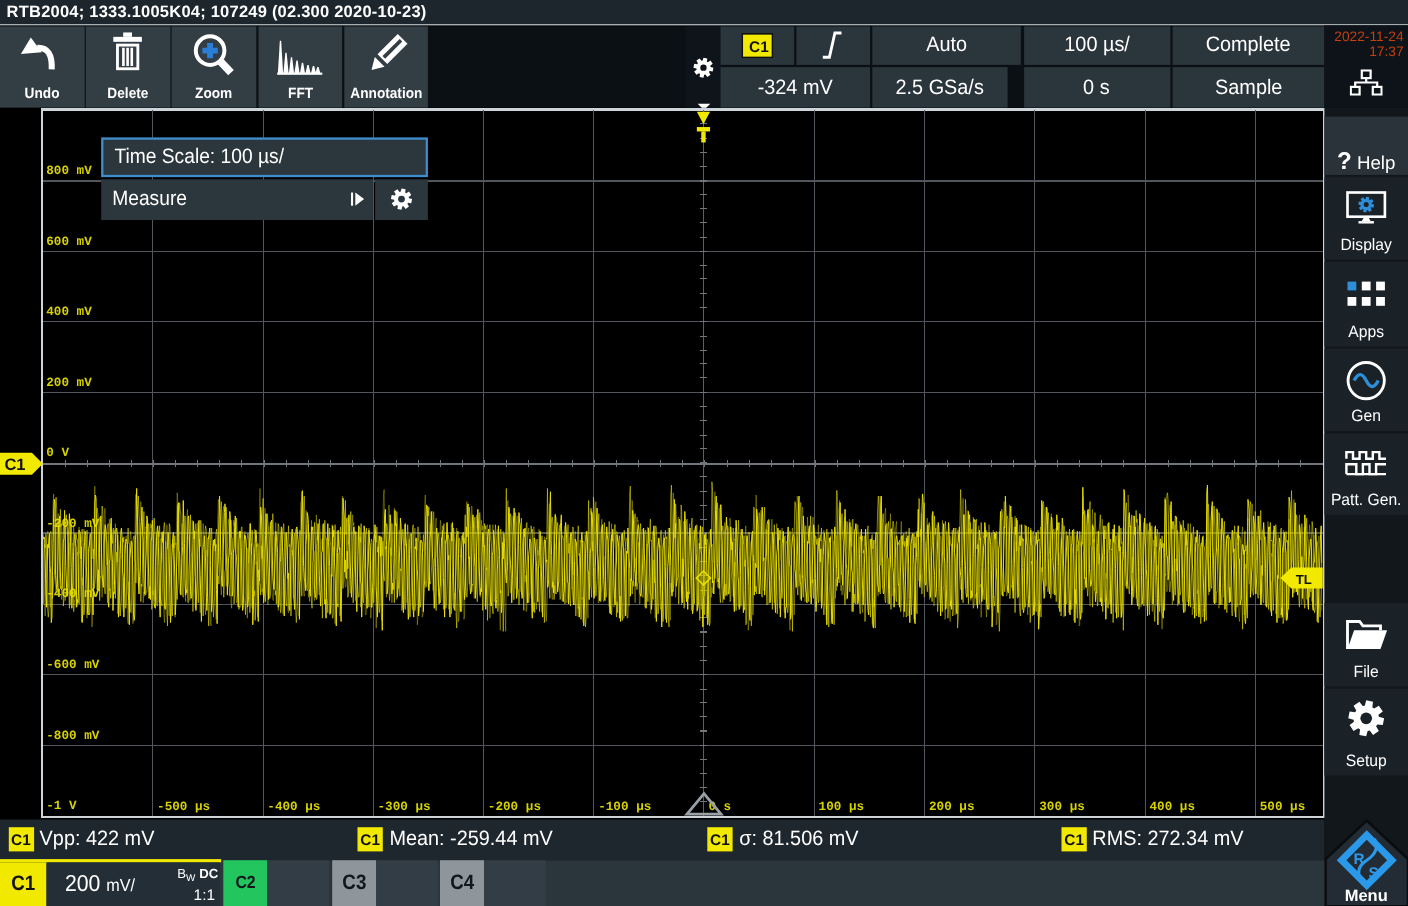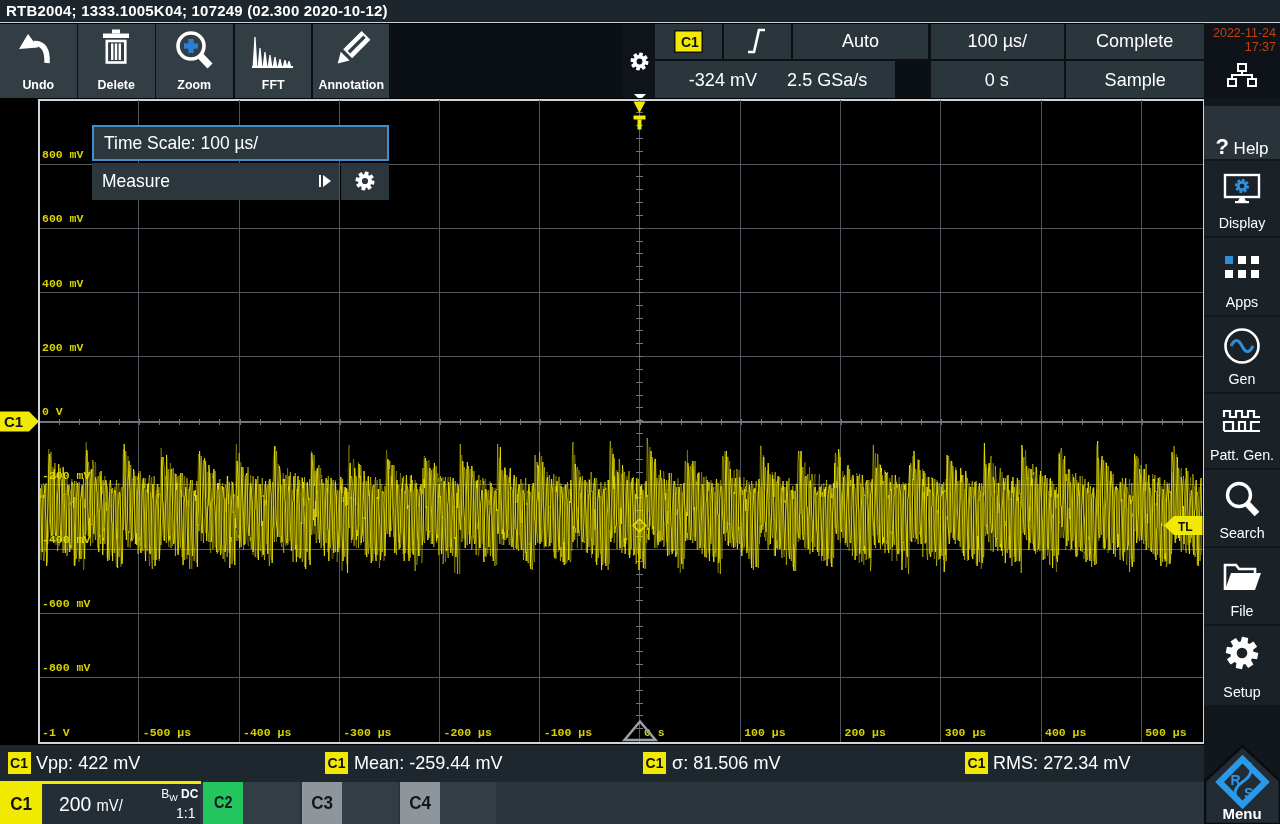--- a/index.html
+++ b/index.html
@@ -25,21 +25,21 @@
   transform:scaleX(0.95); }
 #meas { left:0; top:745px; width:1203.5px; height:37px; background:#1e272e; }
 .mbadge { position:absolute; top:7px; width:23px; height:22px; background:#f2e900;
   color:#111; font-size:14px; font-weight:bold; text-align:center; line-height:22px; }
 .mtext { position:absolute; top:7px; color:#fff; font-size:19px; white-space:nowrap;
   transform-origin:left; transform:scaleX(0.95); }
 #chbar { left:0; top:782px; width:1203.5px; height:42px; background:#2b353c; }
 .chbox { position:absolute; top:0; height:42px; font-weight:bold; text-align:center; }
 </style></head>
 <body>
-<div class="abs" id="statusbar">RTB2004; 1333.1005K04; 107249 (02.300 2020-10-12)</div>
+<div class="abs" id="statusbar">RTB2004; 1333.1005K04; 107249 (02.300 2020-10-23)</div>
 <div class="abs" id="topbg"></div>
 <div class="abs tbtn" style="left:0px">
     <div class="ic" style="top:8px"><svg width="46" height="42" viewBox="0 0 46 42">
         <path d="M19 11.5 Q33 11 32 31" fill="none" stroke="#fff" stroke-width="5.5"></path>
         <polygon points="4,17 13,2 23,15.5" fill="#fff"></polygon>
       </svg></div>
     <div class="lbl">Undo</div>
   </div>
 <div class="abs tbtn" style="left:78.2px">
     <div class="ic" style="top:5px"><svg width="40" height="38" viewBox="0 0 40 38">
@@ -111,21 +111,21 @@
   </div>
 <div class="abs cell" style="left:930.5px;top:23.5px;width:133px;height:35px">
     <span>100 µs/</span>
   </div>
 <div class="abs cell" style="left:1066px;top:23.5px;width:137.5px;height:35px">
     <span>Complete</span>
   </div>
 <div class="abs cell" style="left:654.5px;top:61px;width:136px;height:37px">
     <span>-324 mV</span>
   </div>
-<div class="abs cell" style="left:760px;top:61px;width:135px;height:37px">
+<div class="abs cell" style="left:793px;top:61px;width:123px;height:37px">
     <span>2.5 GSa/s</span>
   </div>
 <div class="abs cell" style="left:930.5px;top:61px;width:133px;height:37px">
     <span>0 s</span>
   </div>
 <div class="abs cell" style="left:1066px;top:61px;width:137.5px;height:37px">
     <span>Sample</span>
   </div>
 <div class="abs" id="datebox">2022-11-24<br>17:37
   <div style="position:absolute;left:23px;top:40px"><svg width="30" height="24" viewBox="0 0 30 24">
@@ -354,27 +354,20 @@
 <div class="sbitem" style="top:296px;height:74px">
       <div style="position:absolute;top:13px;width:100%;text-align:center"><svg width="40" height="32" viewBox="0 0 40 32">
           <g fill="none" stroke="#fff" stroke-width="2.2">
             <path d="M2 10 V4 H8 V10 H14 V4 H20 V10 H26 V4 H32 V10 H38"></path>
             <path d="M2 24 V15 H11 V24 H17 V15 H23 V24 H29 V15 H38"></path>
             <path d="M2 24 H38"></path>
           </g>
         </svg></div>
       <div class="slbl">Patt. Gen.</div>
     </div>
-<div class="sbitem" style="top:372px;height:76px">
-      <div style="position:absolute;top:10px;width:100%;text-align:center"><svg width="40" height="40" viewBox="0 0 40 40">
-          <circle cx="17" cy="15" r="11.5" fill="none" stroke="#fff" stroke-width="3.4"></circle>
-          <line x1="25.5" y1="24" x2="35" y2="34" stroke="#fff" stroke-width="6.5"></line>
-        </svg></div>
-      <div class="slbl">Search</div>
-    </div>
 <div class="sbitem" style="top:450px;height:76px">
       <div style="position:absolute;top:13px;width:100%;text-align:center"><svg width="40" height="32" viewBox="0 0 40 32">
           <path d="M3 29 V4 H14 L17 8 H33 V12" fill="none" stroke="#fff" stroke-width="2.6"></path>
           <polygon points="3,29 9,12 39,12 33,29" fill="#fff"></polygon>
         </svg></div>
       <div class="slbl">File</div>
     </div>
 <div class="sbitem" style="top:528px;height:79px">
       <div style="position:absolute;top:10px;width:100%;text-align:center"><svg width="34" height="34" viewBox="0 0 34 34">
           <polygon points="17.0,0.7 23.2,1.9 22.6,6.9 24.2,8.0 28.5,5.5 32.1,10.8 28.1,13.8 28.5,15.7 33.3,17.0 32.1,23.2 27.1,22.6 26.0,24.2 28.5,28.5 23.2,32.1 20.2,28.1 18.3,28.5 17.0,33.3 10.8,32.1 11.4,27.1 9.8,26.0 5.5,28.5 1.9,23.2 5.9,20.2 5.5,18.3 0.7,17.0 1.9,10.8 6.9,11.4 8.0,9.8 5.5,5.5 10.8,1.9 13.8,5.9 15.7,5.5" fill="#fff"></polygon>

